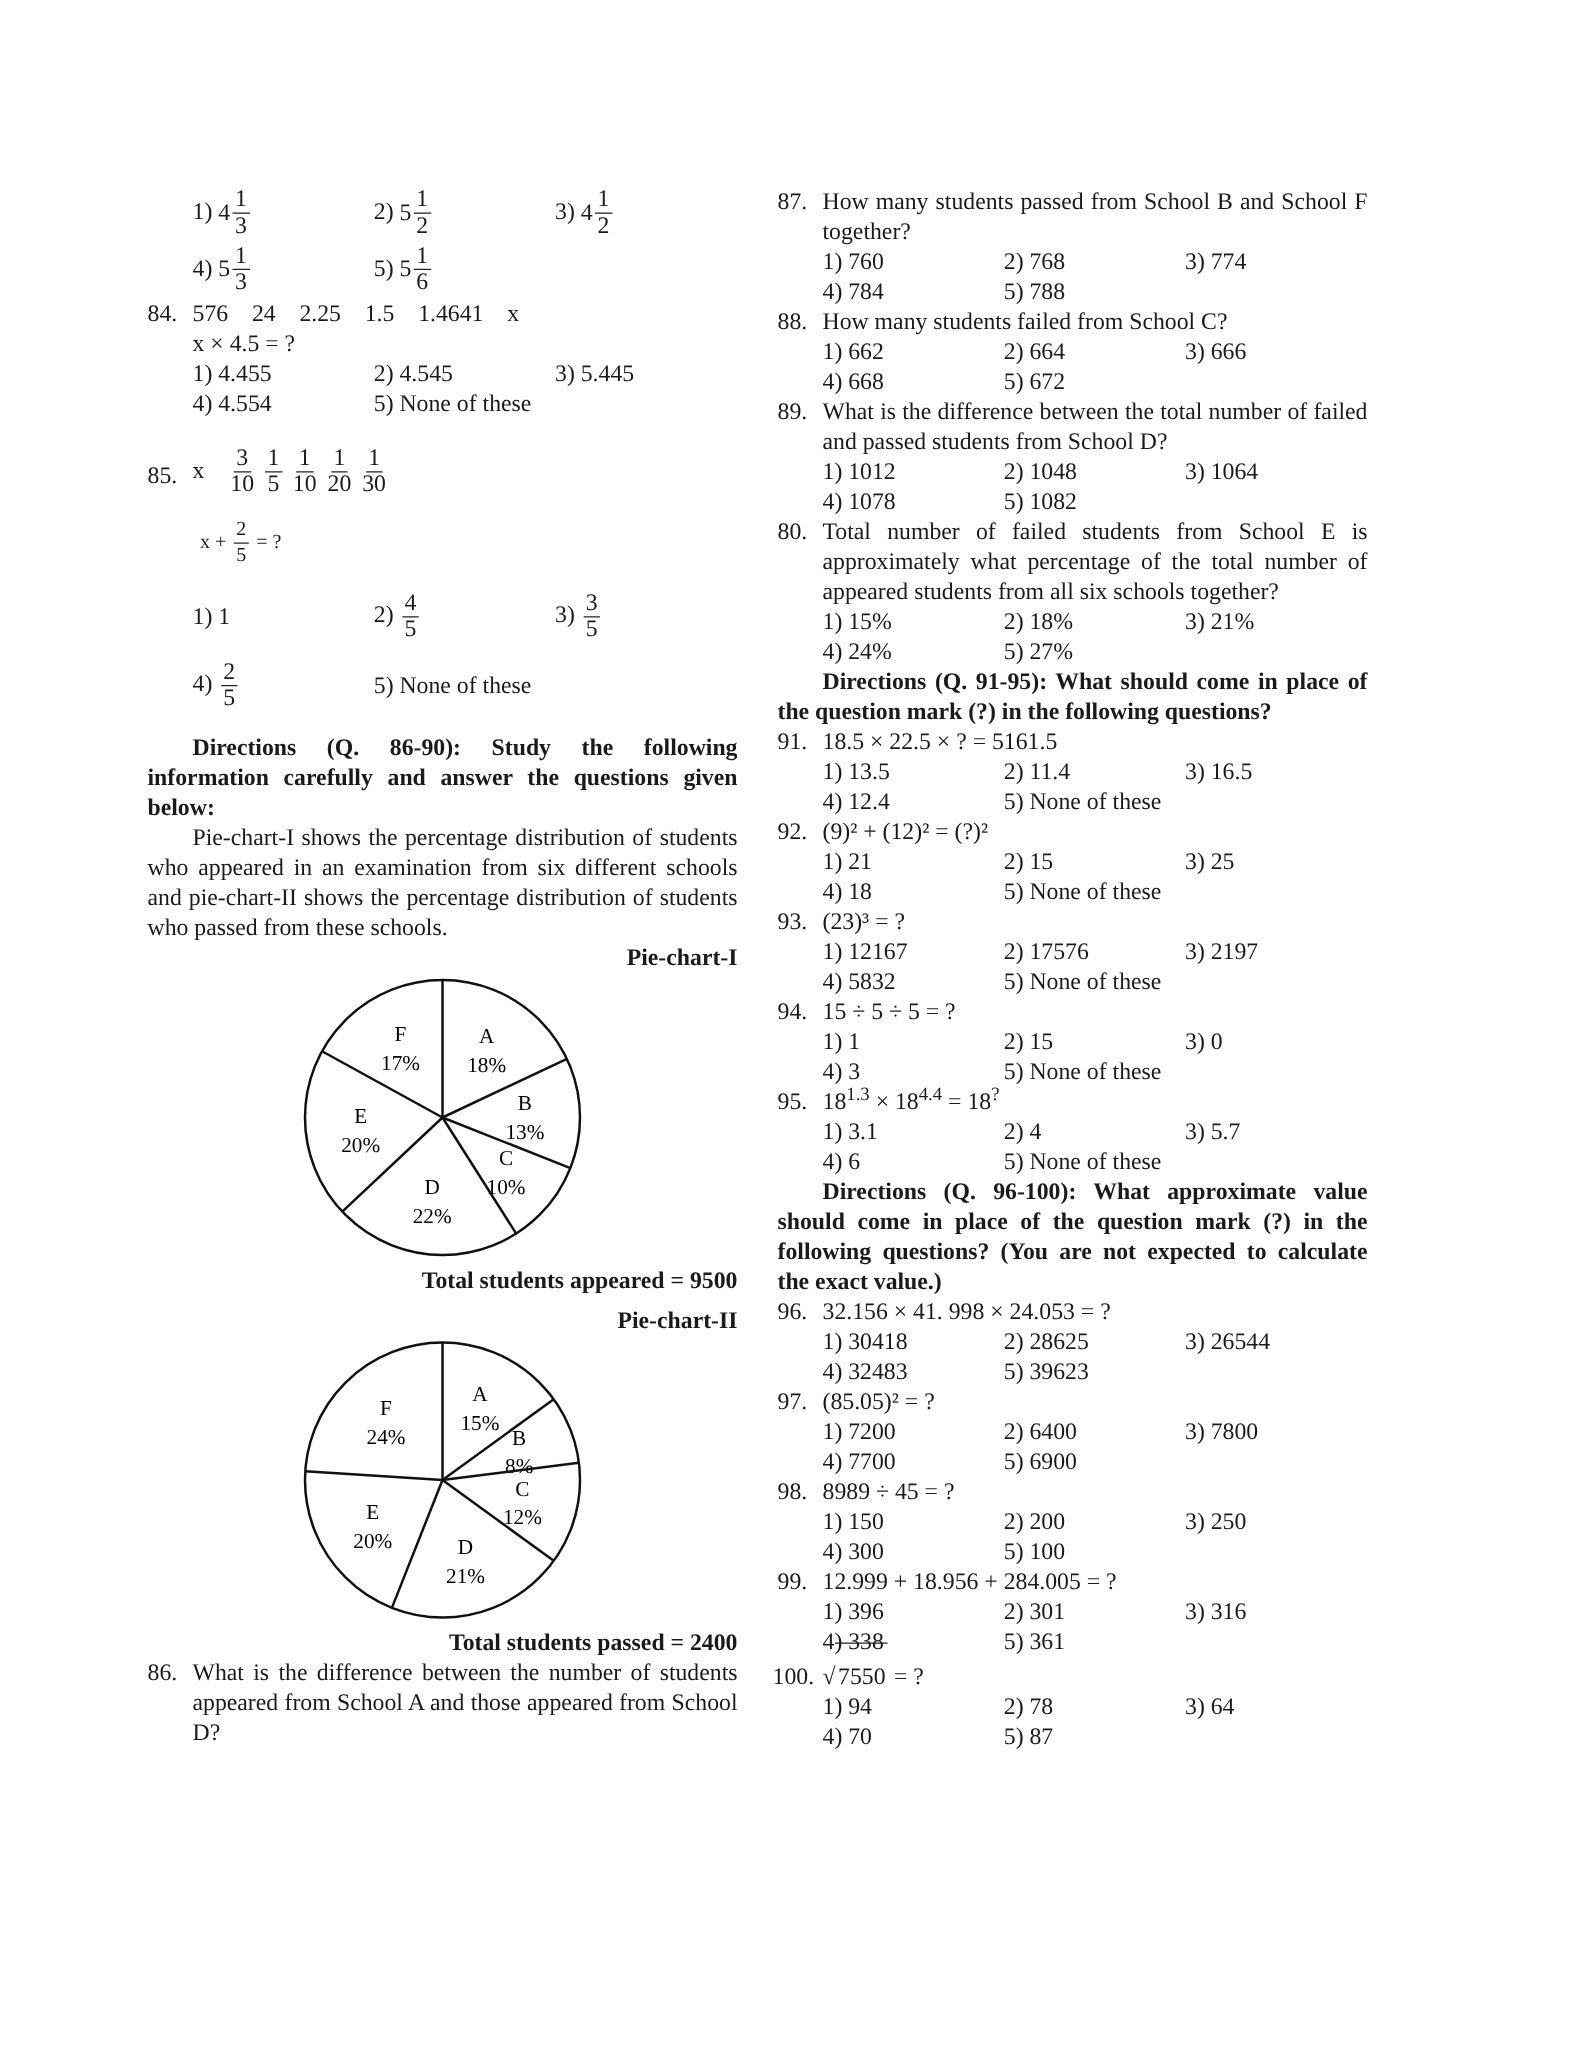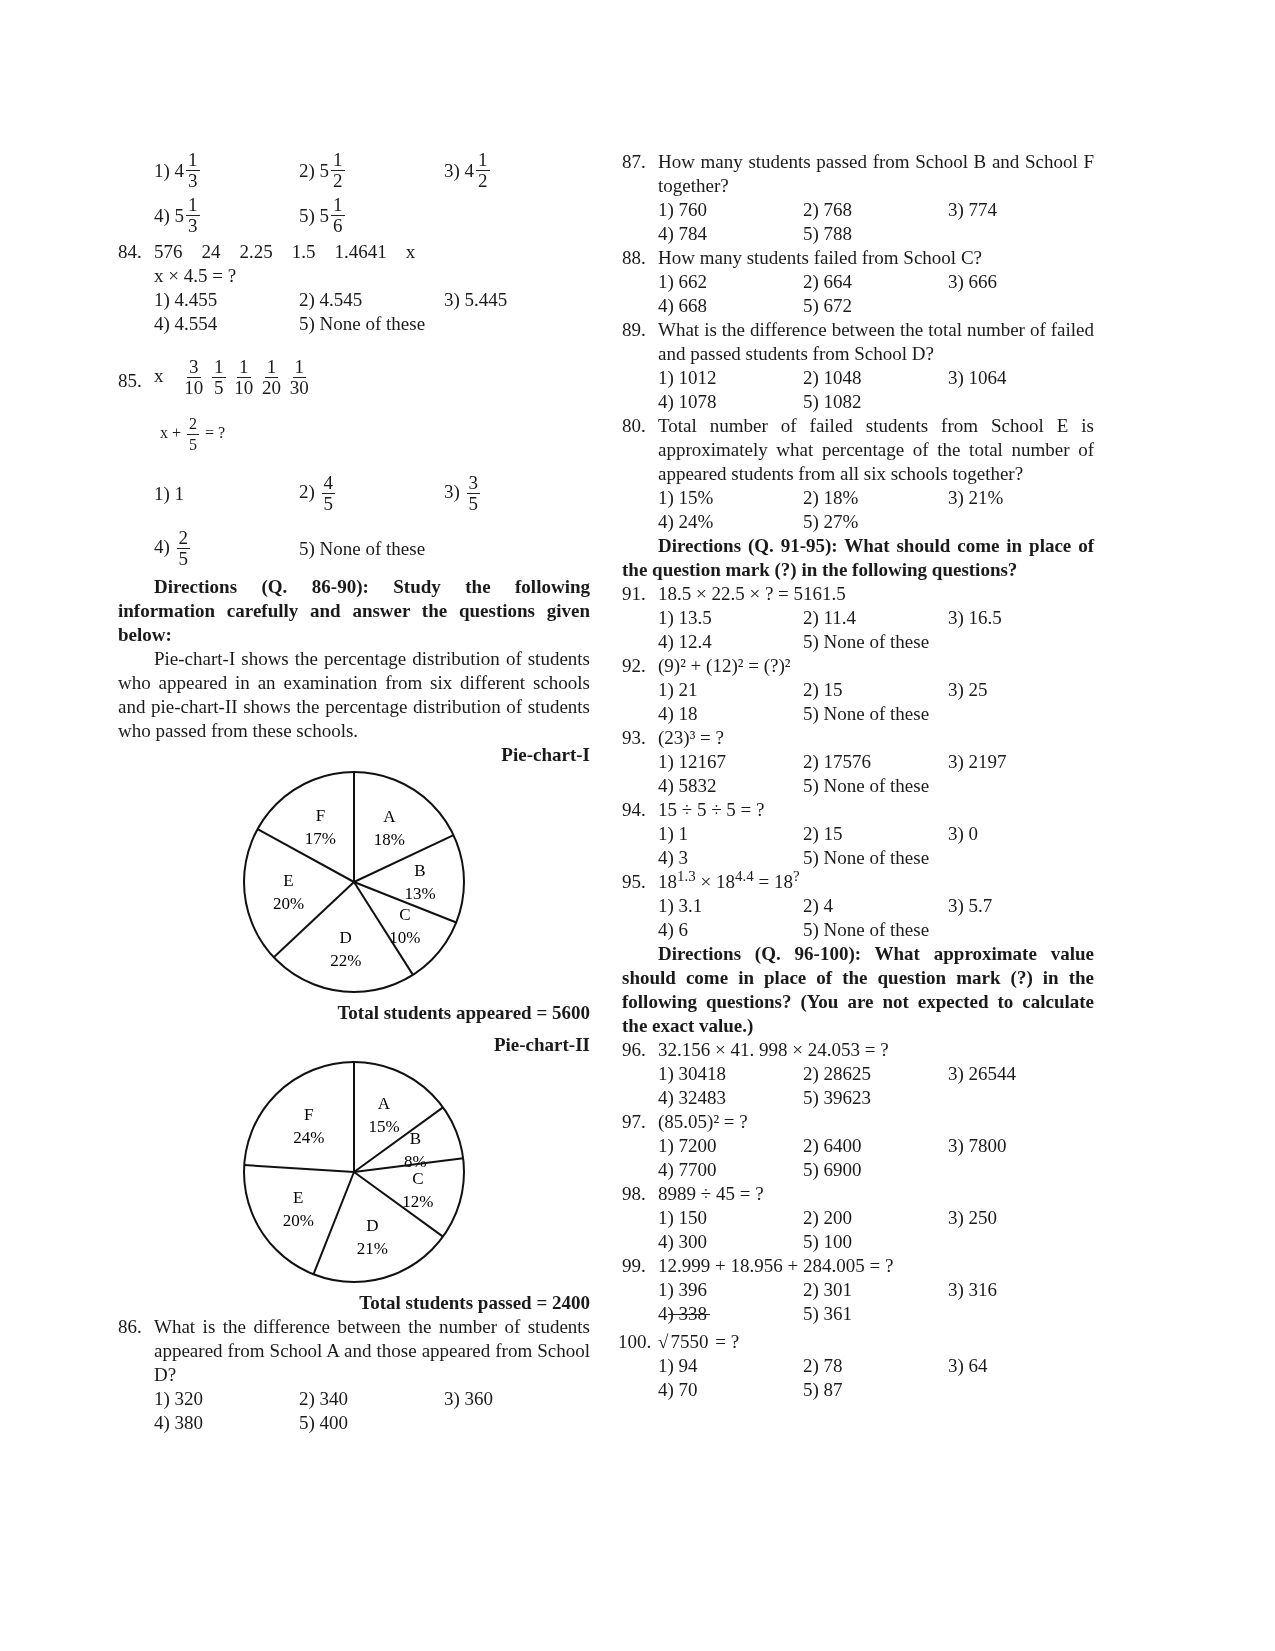--- a/index.html
+++ b/index.html
@@ -124,21 +124,21 @@
             <span>5</span>
           </span></span>
       <span class="opt"><span>4)</span> <span class="frac">
             <span class="n">2</span>
             <span>5</span>
           </span></span>
       <span class="opt">5) None of these</span>
     </div>
   </div>
 
-  <div class="dir indent just" style="margin-top:6px;">Directions (Q. 86-90): Study the following information carefully and answer the questions given below:</div>
+  <div class="dir indent just" style="margin-top:18px;">Directions (Q. 86-90): Study the following information carefully and answer the questions given below:</div>
   <div class="indent just">Pie-chart-I shows the percentage distribution of students who appeared in an examination from six different schools and pie-chart-II shows the percentage distribution of students who passed from these schools.</div>
 
   <div class="chart-title">Pie-chart-I</div>
   <div class="pie-wrap">
       <svg id="pie1" width="230" height="230">
         <circle cx="115" cy="115" r="110" fill="#fff" stroke="#111" stroke-width="2"></circle>
         <line x1="115" y1="115" x2="115" y2="5" stroke="#111" stroke-width="2"></line>
         <text x="150.36456846861375" y="55.274356916867006" text-anchor="middle" font-family="&quot;Liberation Serif&quot;, serif" font-size="17">A</text>
         <text x="150.36456846861375" y="78.274356916867" text-anchor="middle" font-family="&quot;Liberation Serif&quot;, serif" font-size="17">18%</text>
         <line x1="115" y1="115" x2="214.53097577126215" y2="68.16427792784202" stroke="#111" stroke-width="2"></line>
@@ -151,21 +151,21 @@
         <text x="106.72800658475592" y="176.47957028675552" text-anchor="middle" font-family="&quot;Liberation Serif&quot;, serif" font-size="17">D</text>
         <text x="106.72800658475592" y="199.47957028675552" text-anchor="middle" font-family="&quot;Liberation Serif&quot;, serif" font-size="17">22%</text>
         <line x1="115" y1="115" x2="34.813450983644756" y2="190.30018165215577" stroke="#111" stroke-width="2"></line>
         <text x="49.52042971324447" y="119.2719934152441" text-anchor="middle" font-family="&quot;Liberation Serif&quot;, serif" font-size="17">E</text>
         <text x="49.52042971324447" y="142.27199341524408" text-anchor="middle" font-family="&quot;Liberation Serif&quot;, serif" font-size="17">20%</text>
         <line x1="115" y1="115" x2="18.606265195175" y2="62.00709584881135" stroke="#111" stroke-width="2"></line>
         <text x="81.40326656047546" y="54.19102621773974" text-anchor="middle" font-family="&quot;Liberation Serif&quot;, serif" font-size="17">F</text>
         <text x="81.40326656047546" y="77.19102621773973" text-anchor="middle" font-family="&quot;Liberation Serif&quot;, serif" font-size="17">17%</text>
       </svg>
     </div>
-  <div class="chart-title" style="margin-top:4px;">Total students appeared = 5600</div>
+  <div class="chart-title" style="margin-top:4px;">Total students appeared = 9500</div>
 
   <div class="chart-title" style="margin-top:8px;">Pie-chart-II</div>
   <div class="pie-wrap">
       <svg id="pie2" width="230" height="230">
         <circle cx="115" cy="115" r="110" fill="#fff" stroke="#111" stroke-width="2"></circle>
         <line x1="115" y1="115" x2="115" y2="5" stroke="#111" stroke-width="2"></line>
         <text x="144.96337298281009" y="52.19356940356773" text-anchor="middle" font-family="&quot;Liberation Serif&quot;, serif" font-size="17">A</text>
         <text x="144.96337298281009" y="75.19356940356772" text-anchor="middle" font-family="&quot;Liberation Serif&quot;, serif" font-size="17">15%</text>
         <line x1="115" y1="115" x2="203.99186938124421" y2="50.34362224782795" stroke="#111" stroke-width="2"></line>
         <text x="176.3652480686246" y="86.70377952281126" text-anchor="middle" font-family="&quot;Liberation Serif&quot;, serif" font-size="17">B</text>
@@ -182,27 +182,20 @@
         <line x1="115" y1="115" x2="5.2170598728901325" y2="108.09304285177558" stroke="#111" stroke-width="2"></line>
         <text x="69.81989100870652" y="62.88807059018686" text-anchor="middle" font-family="&quot;Liberation Serif&quot;, serif" font-size="17">F</text>
         <text x="69.81989100870652" y="85.88807059018686" text-anchor="middle" font-family="&quot;Liberation Serif&quot;, serif" font-size="17">24%</text>
       </svg>
     </div>
   <div class="chart-title" style="margin-top:4px;">Total students passed = 2400</div>
 
   <div class="q">
     <span class="qnum">86.</span>
     <div class="qtext just">What is the difference between the number of students appeared from School A and those appeared from School D?</div>
-    <div class="opts">
-      <span class="opt">1) 320</span>
-      <span class="opt">2) 340</span>
-      <span class="opt">3) 360</span>
-      <span class="opt">4) 380</span>
-      <span class="opt">5) 400</span>
-    </div>
   </div>
 </div>
 
 <div id="right" class="col">
   <div id="qa">
       <div class="q">
         <span class="qnum">87.</span>
         <div class="qtext just">How many students passed from School B and School F together?</div>
         <div class="opts">
           <span class="opt">1) 760</span>

